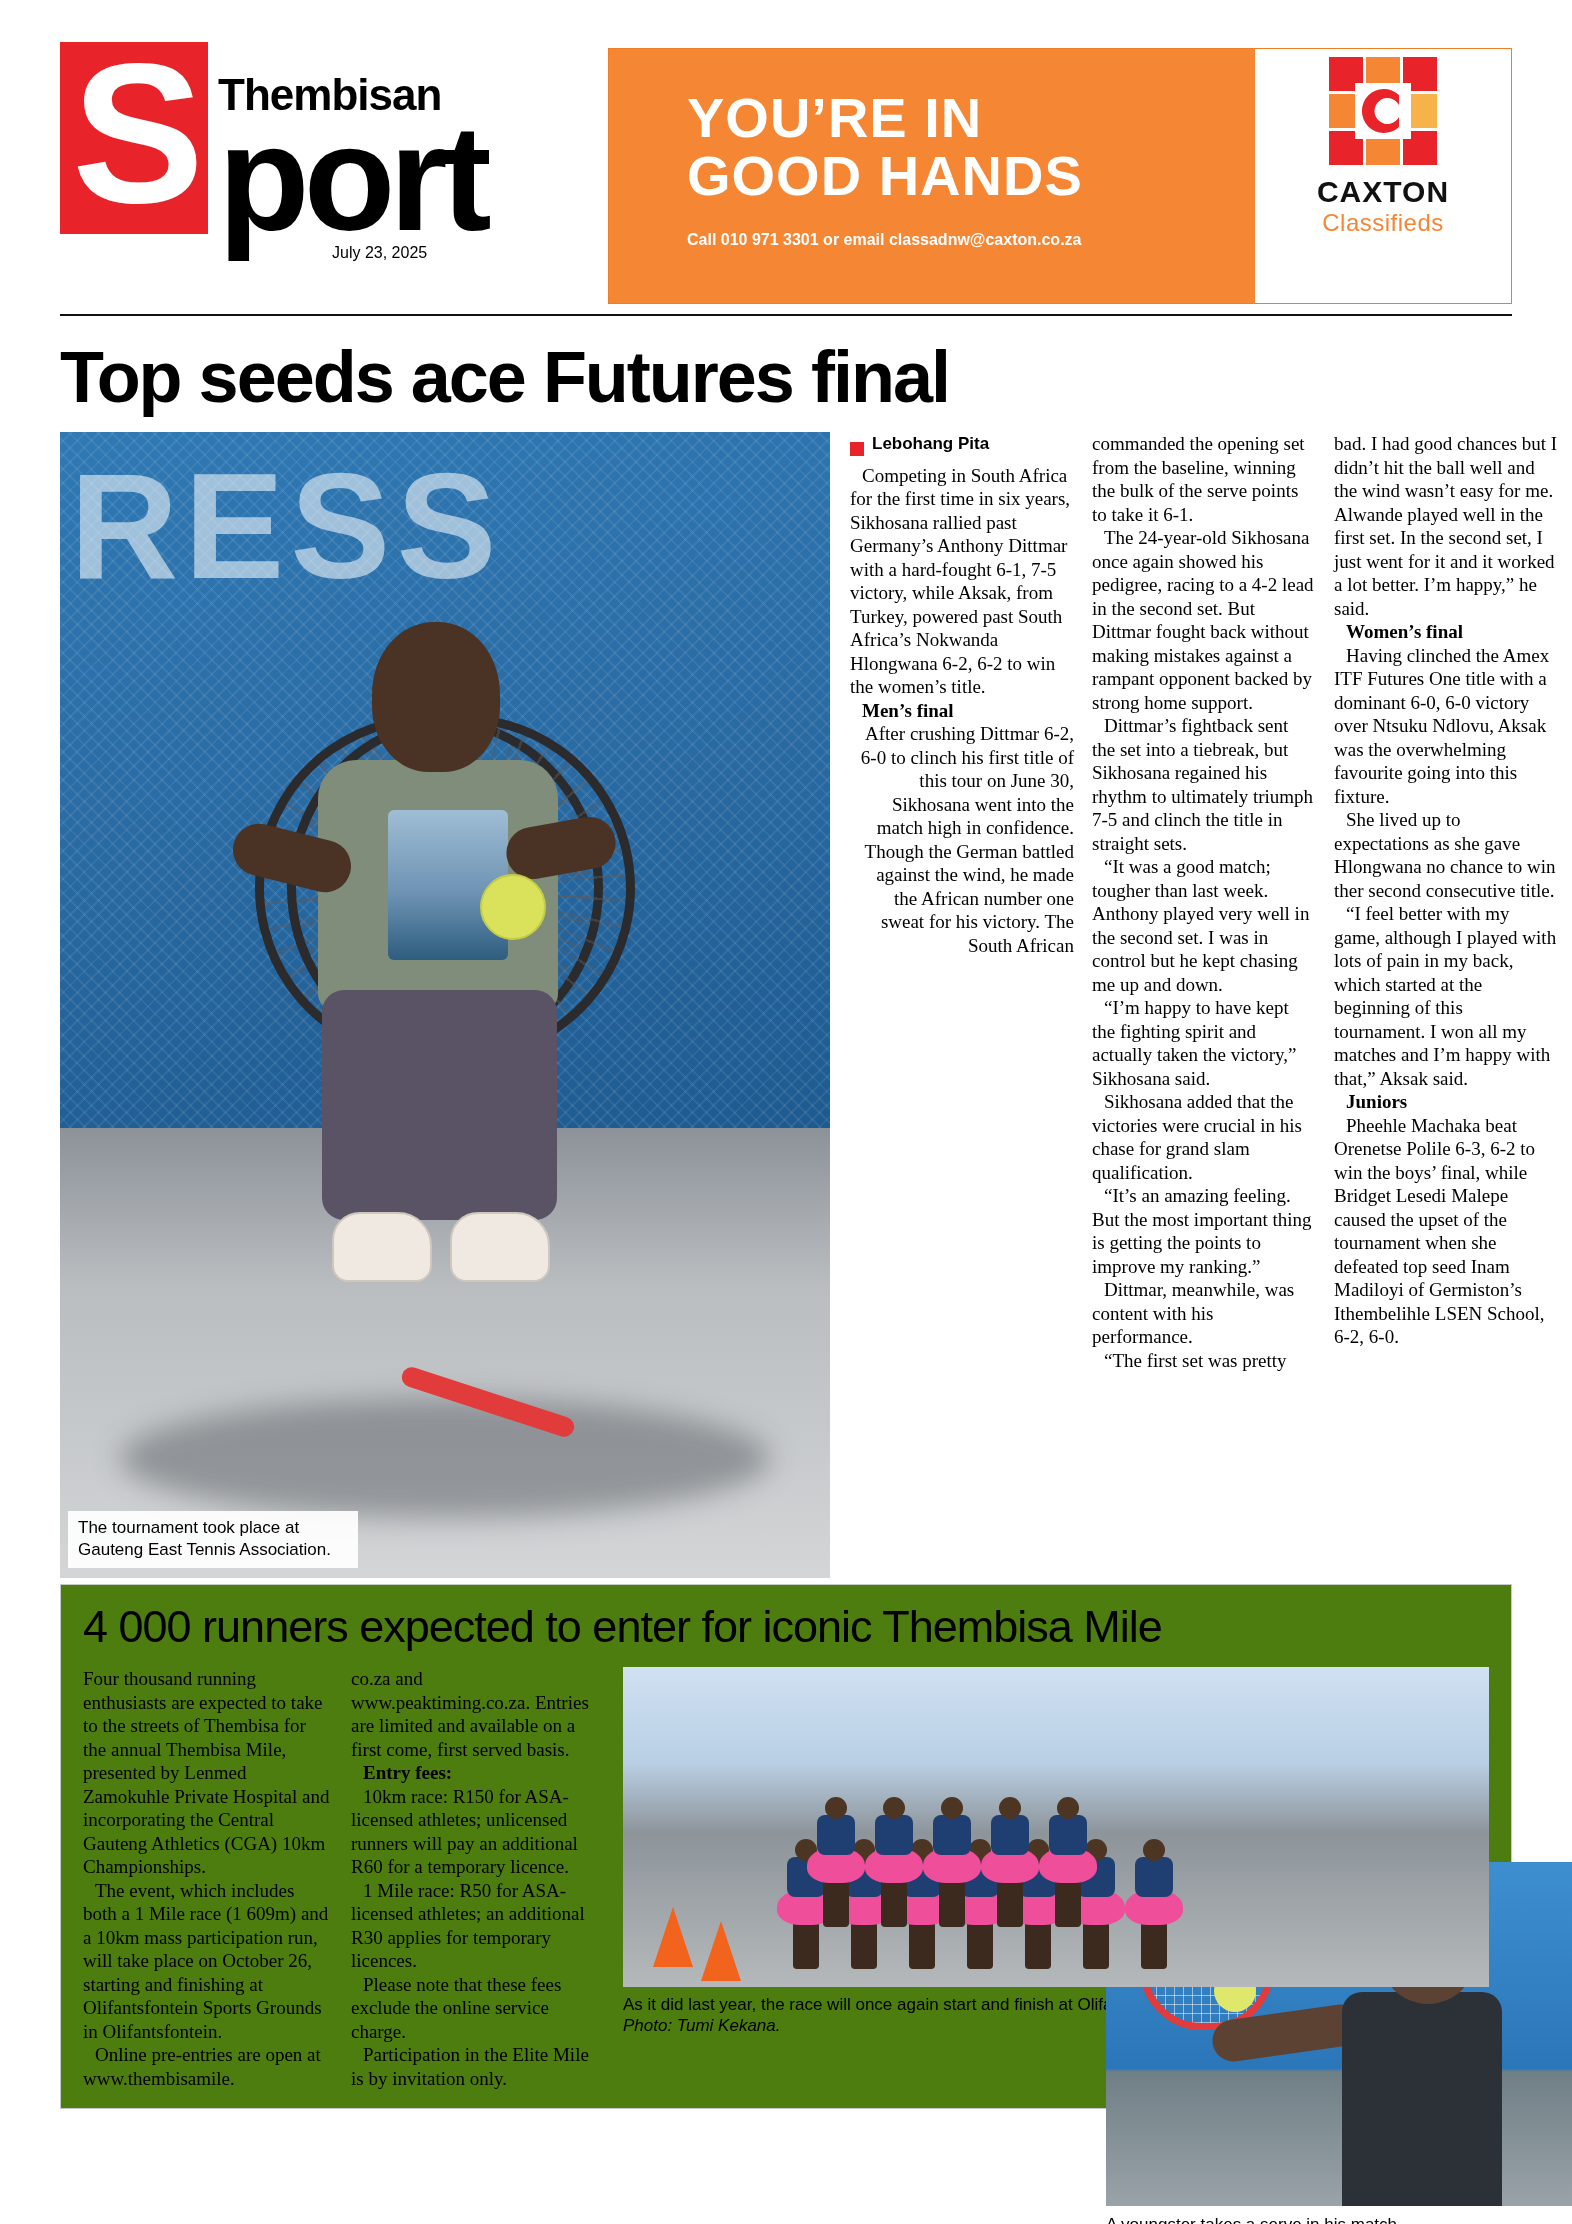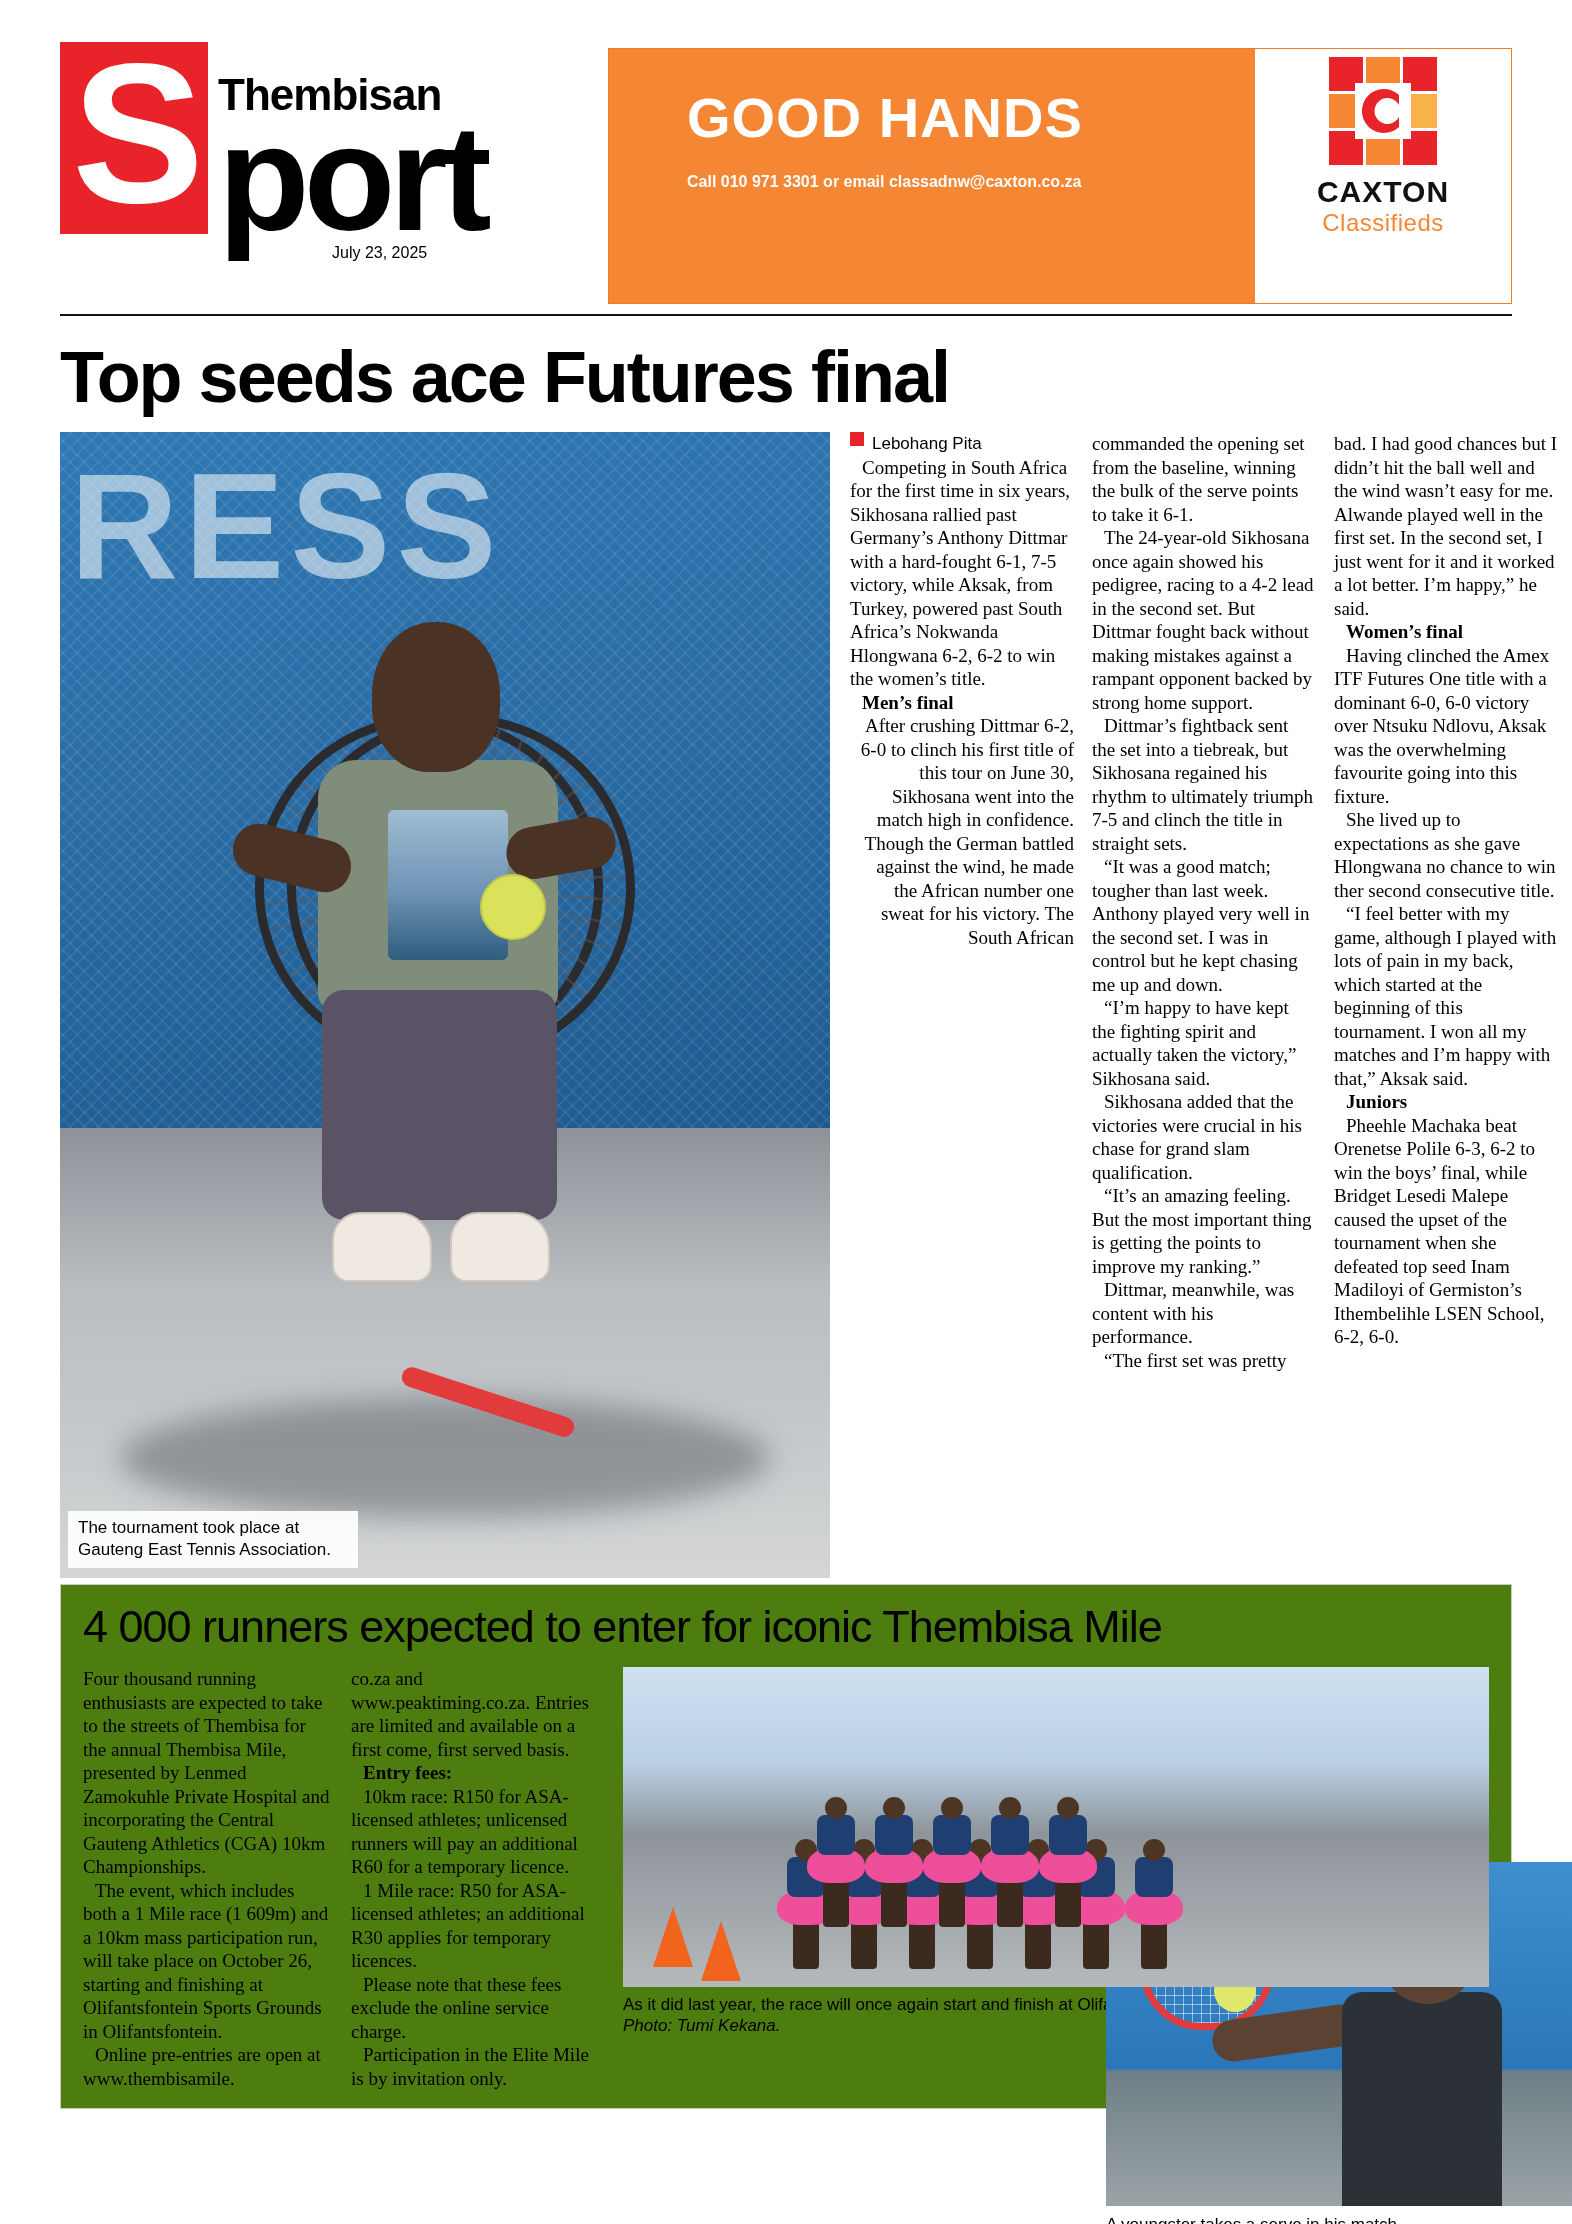--- a/index.html
+++ b/index.html
@@ -328,22 +328,24 @@
   .col p.first {
     text-indent: 0;
   }
   .subhead {
     font-weight: bold;
     margin: 0;
     text-indent: 0;
   }
   .byline {
     display: flex;
-    align-items: flex-start;
+    align-items: flex-end;
     gap: 8px;
+    margin-bottom: 8px;
+    font-weight: bold;
   }
   .byline-square {
     width: 14px;
     height: 14px;
     background: #e8242a;
     display: inline-block;
   }
   .byline-name {
     font-family: "Liberation Sans", sans-serif;
     font-size: 17px;
@@ -517,20 +519,21 @@
         <div class="logo-words">
           <div class="logo-thembisan">Thembisan</div>
           <div class="logo-port">port</div>
         </div>
       </div>
       <div class="masthead-date">July 23, 2025</div>
     </div>
 
     <div class="ad">
       <div class="ad-orange">
+        <div class="ad-line1">YOU’RE IN</div>
         <div class="ad-line2">GOOD HANDS</div>
         <div class="ad-contact">Call 010 971 3301 or email classadnw@caxton.co.za</div>
       </div>
       <div class="ad-caxton">
         <div class="caxton-mark">
           <svg width="108" height="108" viewBox="0 0 108 108" aria-hidden="true">
             <rect x="0" y="0" width="34" height="34" fill="#e8242a"></rect>
             <rect x="37" y="0" width="34" height="34" fill="#f58634"></rect>
             <rect x="74" y="0" width="34" height="34" fill="#e8242a"></rect>
             <rect x="0" y="37" width="34" height="34" fill="#f58634"></rect>

